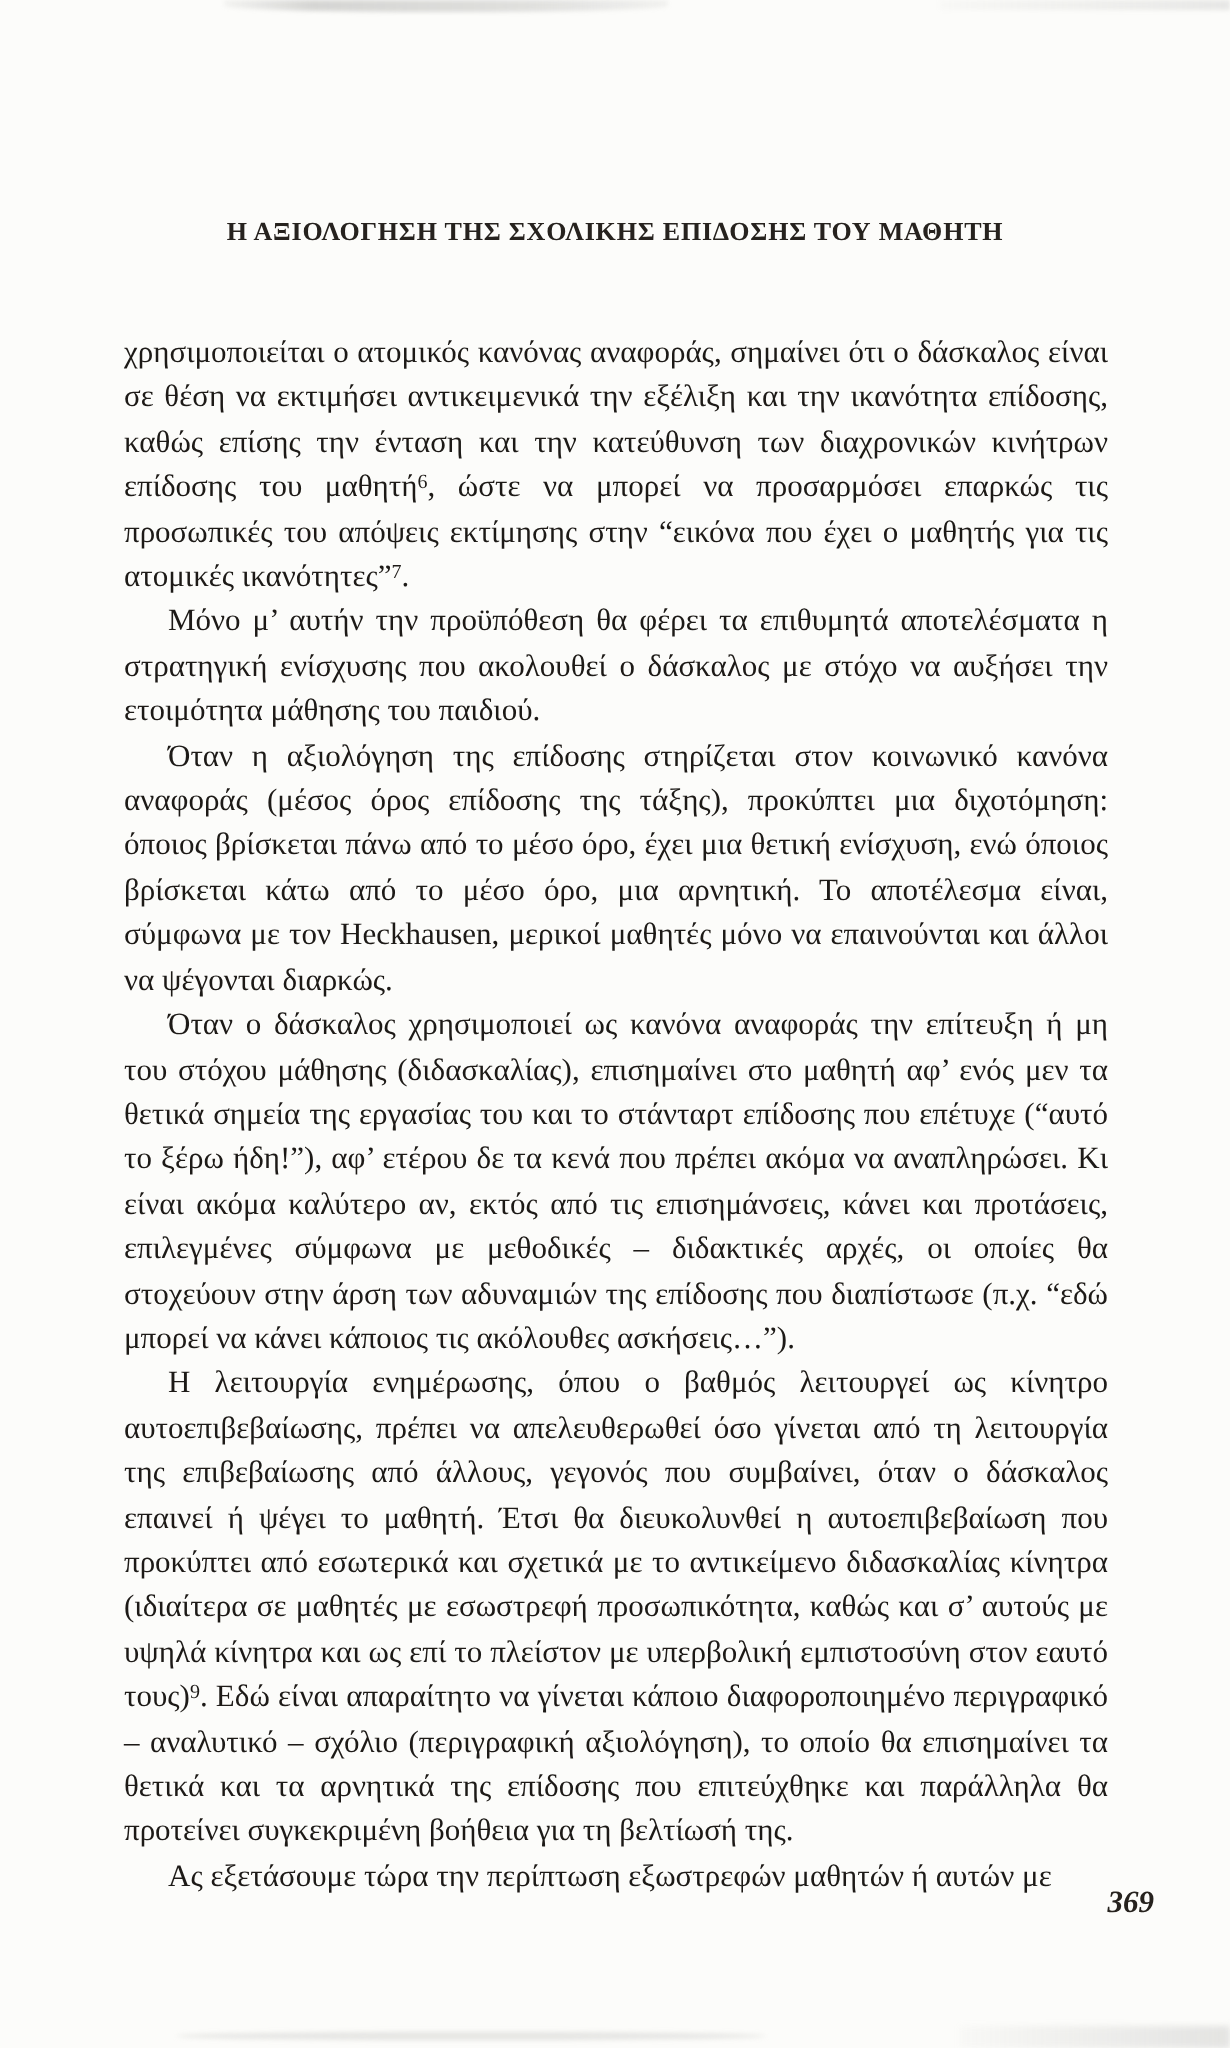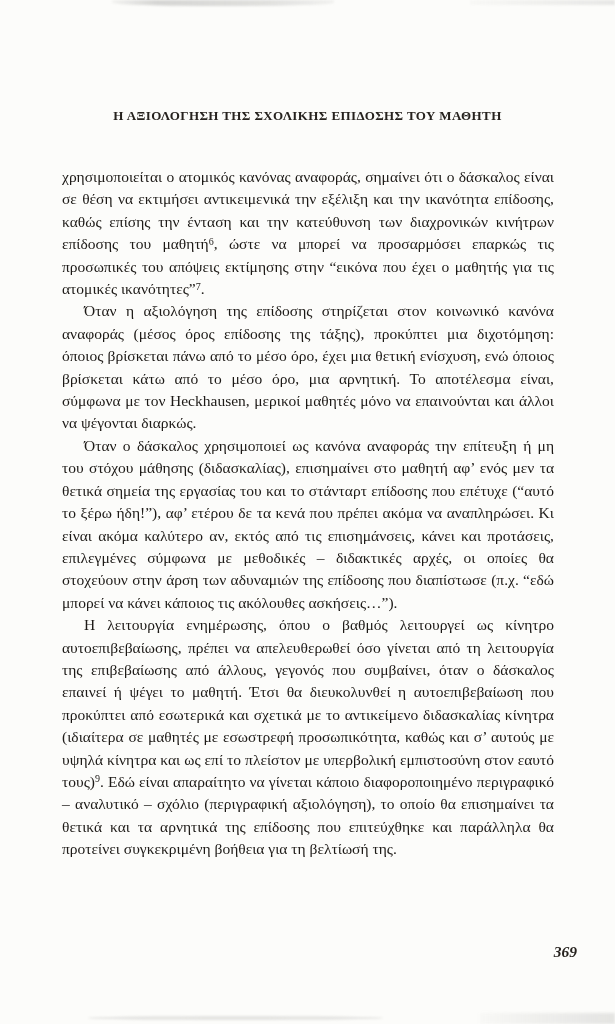--- a/index.html
+++ b/index.html
@@ -104,22 +104,24 @@
 <body>
 
 <div class="page">
   <div class="artifact top-smear"></div>
   <div class="artifact top-right"></div>
 
   <div class="running-header">Η ΑΞΙΟΛΟΓΗΣΗ ΤΗΣ ΣΧΟΛΙΚΗΣ ΕΠΙΔΟΣΗΣ ΤΟΥ ΜΑΘΗΤΗ</div>
 
   <main class="page-body">
       <p class="para">χρησιμοποιείται ο ατομικός κανόνας αναφοράς, σημαίνει ότι ο δάσκαλος είναι σε θέση να εκτιμήσει αντικειμενικά την εξέλιξη και την ικανότητα επίδοσης, καθώς επίσης την ένταση και την κατεύθυνση των διαχρονικών κινήτρων επίδοσης του μαθητή<sup>6</sup>, ώστε να μπορεί να προσαρμόσει επαρκώς τις προσωπικές του απόψεις εκτίμησης στην “εικόνα που έχει ο μαθητής για τις ατομικές ικανότητες”<sup>7</sup>.</p>
+      <p class="para indent">Μόνο μ’ αυτήν την προϋπόθεση θα φέρει τα επιθυμητά αποτελέσματα η στρατηγική ενίσχυσης που ακολουθεί ο δάσκαλος με στόχο να αυξήσει την ετοιμότητα μάθησης του παιδιού.</p>
       <p class="para indent">Όταν η αξιολόγηση της επίδοσης στηρίζεται στον κοινωνικό κανόνα αναφοράς (μέσος όρος επίδοσης της τάξης), προκύπτει μια διχοτόμηση: όποιος βρίσκεται πάνω από το μέσο όρο, έχει μια θετική ενίσχυση, ενώ όποιος βρίσκεται κάτω από το μέσο όρο, μια αρνητική. Το αποτέλεσμα είναι, σύμφωνα με τον Heckhausen, μερικοί μαθητές μόνο να επαινούνται και άλλοι να ψέγονται διαρκώς.</p>
       <p class="para indent">Όταν ο δάσκαλος χρησιμοποιεί ως κανόνα αναφοράς την επίτευξη ή μη του στόχου μάθησης (διδασκαλίας), επισημαίνει στο μαθητή αφ’ ενός μεν τα θετικά σημεία της εργασίας του και το στάνταρτ επίδοσης που επέτυχε (“αυτό το ξέρω ήδη!”), αφ’ ετέρου δε τα κενά που πρέπει ακόμα να αναπληρώσει. Κι είναι ακόμα καλύτερο αν, εκτός από τις επισημάνσεις, κάνει και προτάσεις, επιλεγμένες σύμφωνα με μεθοδικές – διδακτικές αρχές, οι οποίες θα στοχεύουν στην άρση των αδυναμιών της επίδοσης που διαπίστωσε (π.χ. “εδώ μπορεί να κάνει κάποιος τις ακόλουθες ασκήσεις…”).</p>
       <p class="para indent">Η λειτουργία ενημέρωσης, όπου ο βαθμός λειτουργεί ως κίνητρο αυτοεπιβεβαίωσης, πρέπει να απελευθερωθεί όσο γίνεται από τη λειτουργία της επιβεβαίωσης από άλλους, γεγονός που συμβαίνει, όταν ο δάσκαλος επαινεί ή ψέγει το μαθητή. Έτσι θα διευκολυνθεί η αυτοεπιβεβαίωση που προκύπτει από εσωτερικά και σχετικά με το αντικείμενο διδασκαλίας κίνητρα (ιδιαίτερα σε μαθητές με εσωστρεφή προσωπικότητα, καθώς και σ’ αυτούς με υψηλά κίνητρα και ως επί το πλείστον με υπερβολική εμπιστοσύνη στον εαυτό τους)<sup>9</sup>. Εδώ είναι απαραίτητο να γίνεται κάποιο διαφοροποιημένο περιγραφικό – αναλυτικό – σχόλιο (περιγραφική αξιολόγηση), το οποίο θα επισημαίνει τα θετικά και τα αρνητικά της επίδοσης που επιτεύχθηκε και παράλληλα θα προτείνει συγκεκριμένη βοήθεια για τη βελτίωσή της.</p>
+      <p class="para indent">Ας εξετάσουμε τώρα την περίπτωση εξωστρεφών μαθητών ή αυτών με</p>
     </main>
 
   <div class="page-number">369</div>
 
   <div class="artifact bottom-line"></div>
   <div class="artifact bottom-right"></div>
 </div>
 
 </body></html>

